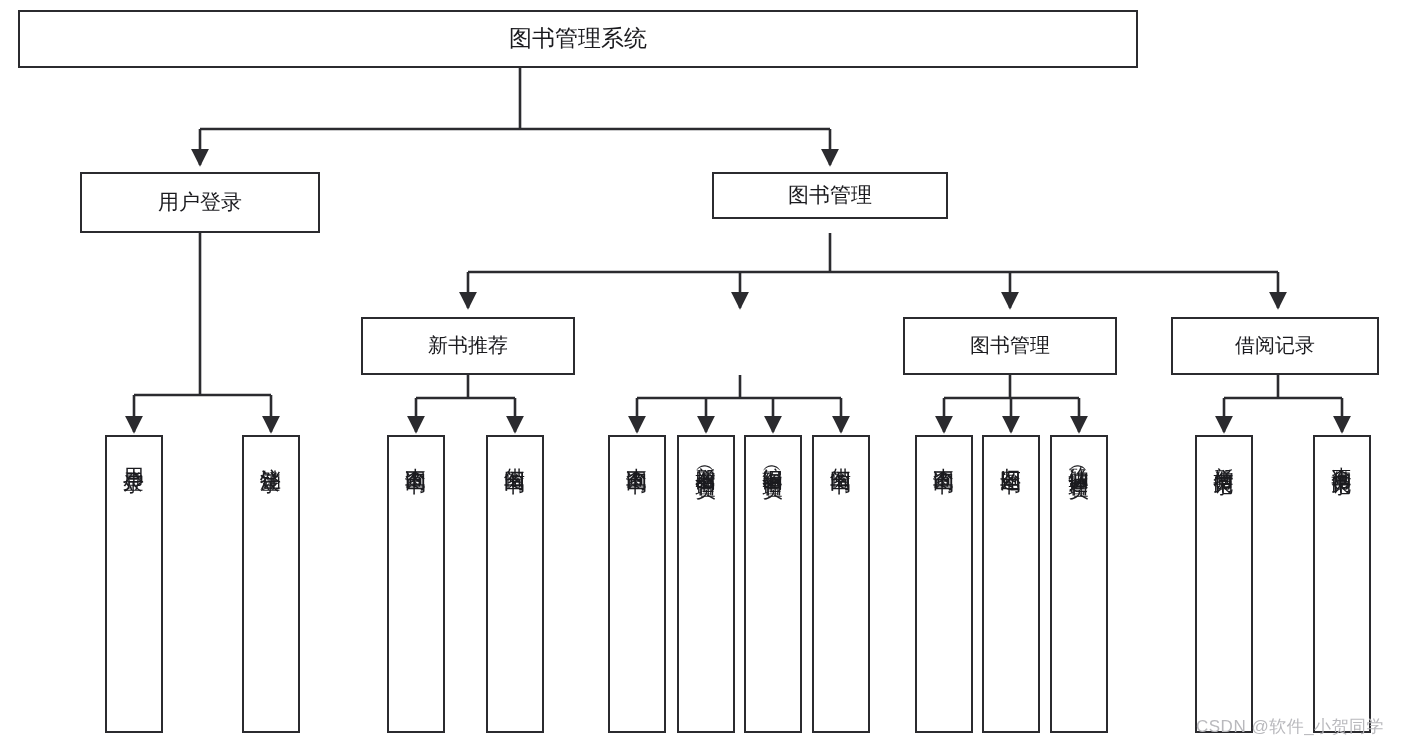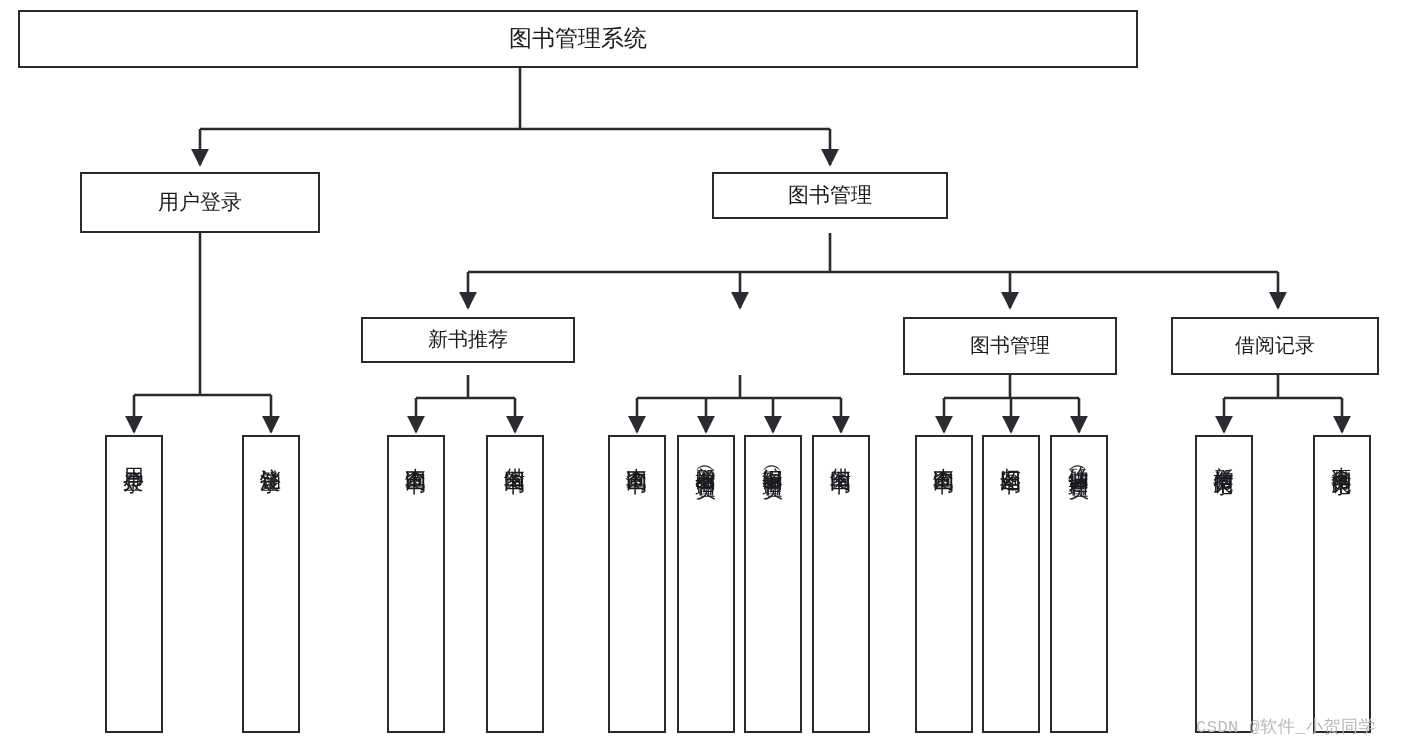--- a/index.html
+++ b/index.html
@@ -141,21 +141,21 @@
     <span class="label">图书管理系统</span>
   </div>
 
   <div class="node lvl1" style="left:80px; top:172px; width:240px; height:61px;">
     <span class="label">用户登录</span>
   </div>
   <div class="node lvl1" style="left:712px; top:172px; width:236px; height:47px;">
     <span class="label">图书管理</span>
   </div>
 
-  <div class="node lvl2" style="left:361px; top:317px; width:214px; height:46px;">
+  <div class="node lvl2" style="left:361px; top:317px; width:214px; height:58px;">
     <span class="label">新书推荐</span>
   </div>
   <div class="node lvl2" style="left:903px; top:317px; width:214px; height:58px;">
     <span class="label">图书管理</span>
   </div>
   <div class="node lvl2" style="left:1171px; top:317px; width:208px; height:58px;">
     <span class="label">借阅记录</span>
   </div>
 
   <div class="node leaf" style="left:105px; top:435px; width:58px; height:298px;">
@@ -195,15 +195,15 @@
     <span class="label">确认归还（管理员）</span>
   </div>
 
   <div class="node leaf tall" style="left:1195px; top:435px; width:58px; height:298px;">
     <span class="label">新增借阅记录</span>
   </div>
   <div class="node leaf tall" style="left:1313px; top:435px; width:58px; height:298px;">
     <span class="label">查询借阅记录</span>
   </div>
 
-  <div class="watermark" style="left:1196px; top:715px;font-family:Liberation Mono, monospace;">CSDN @软件_小贺同学</div>
+  <div class="watermark" style="left:1196px; top:715px;">CSDN @软件_小贺同学</div>
 
 </div>
 
 </body></html>

